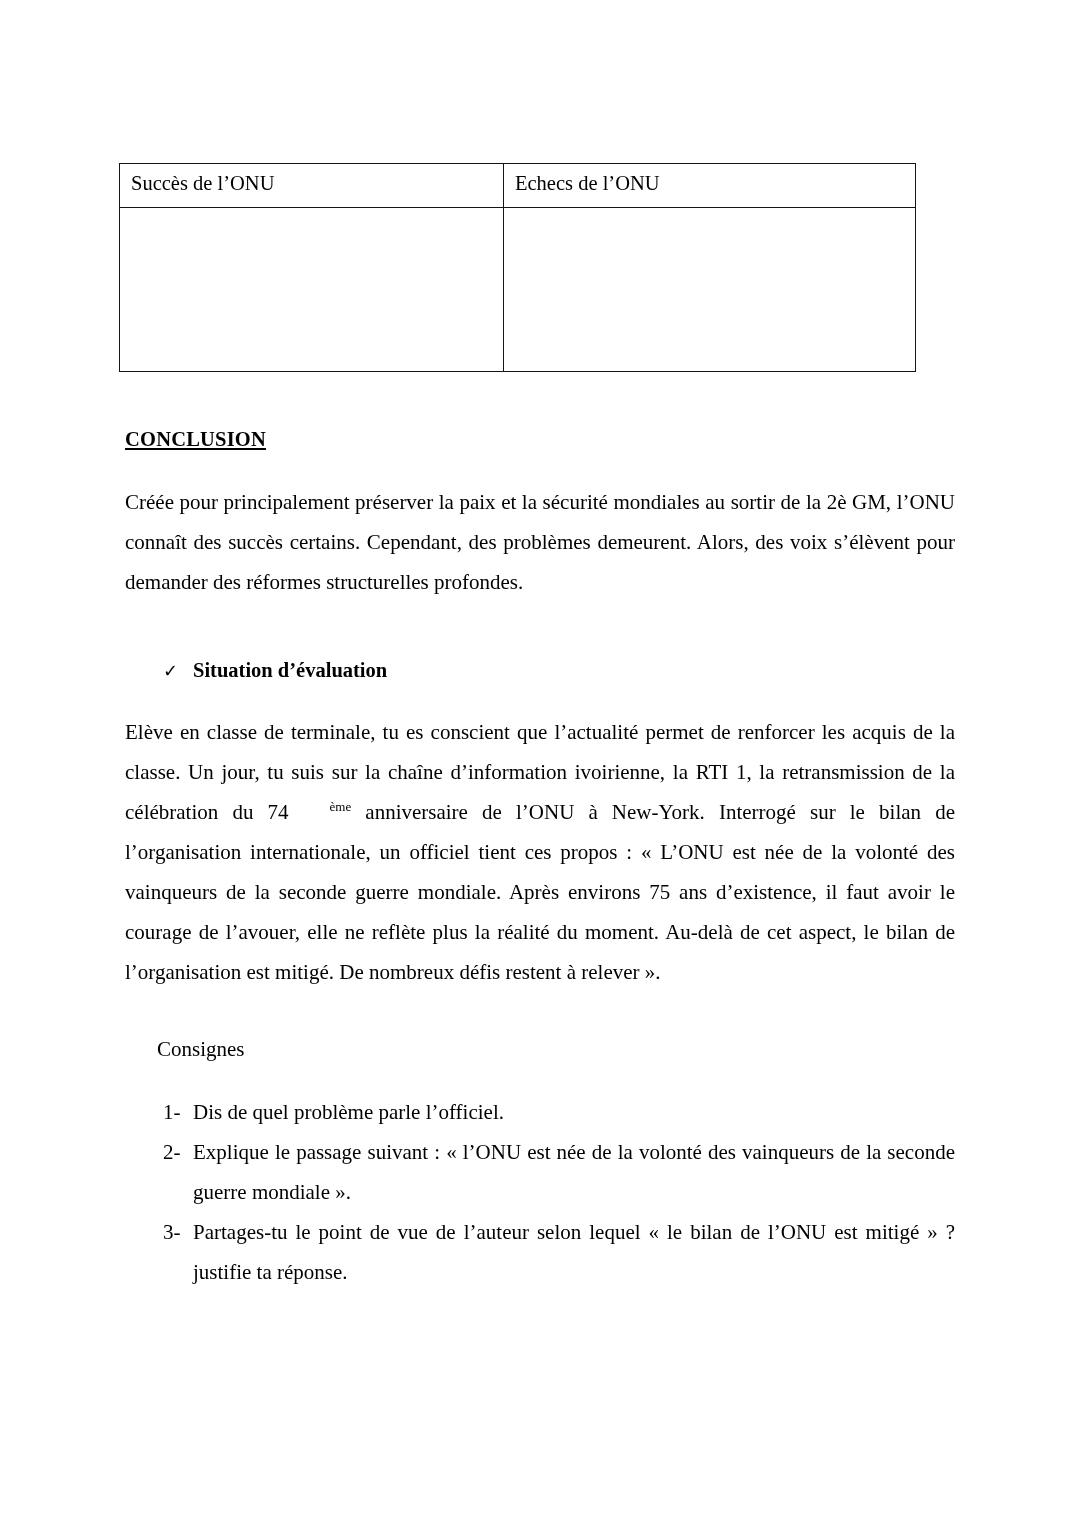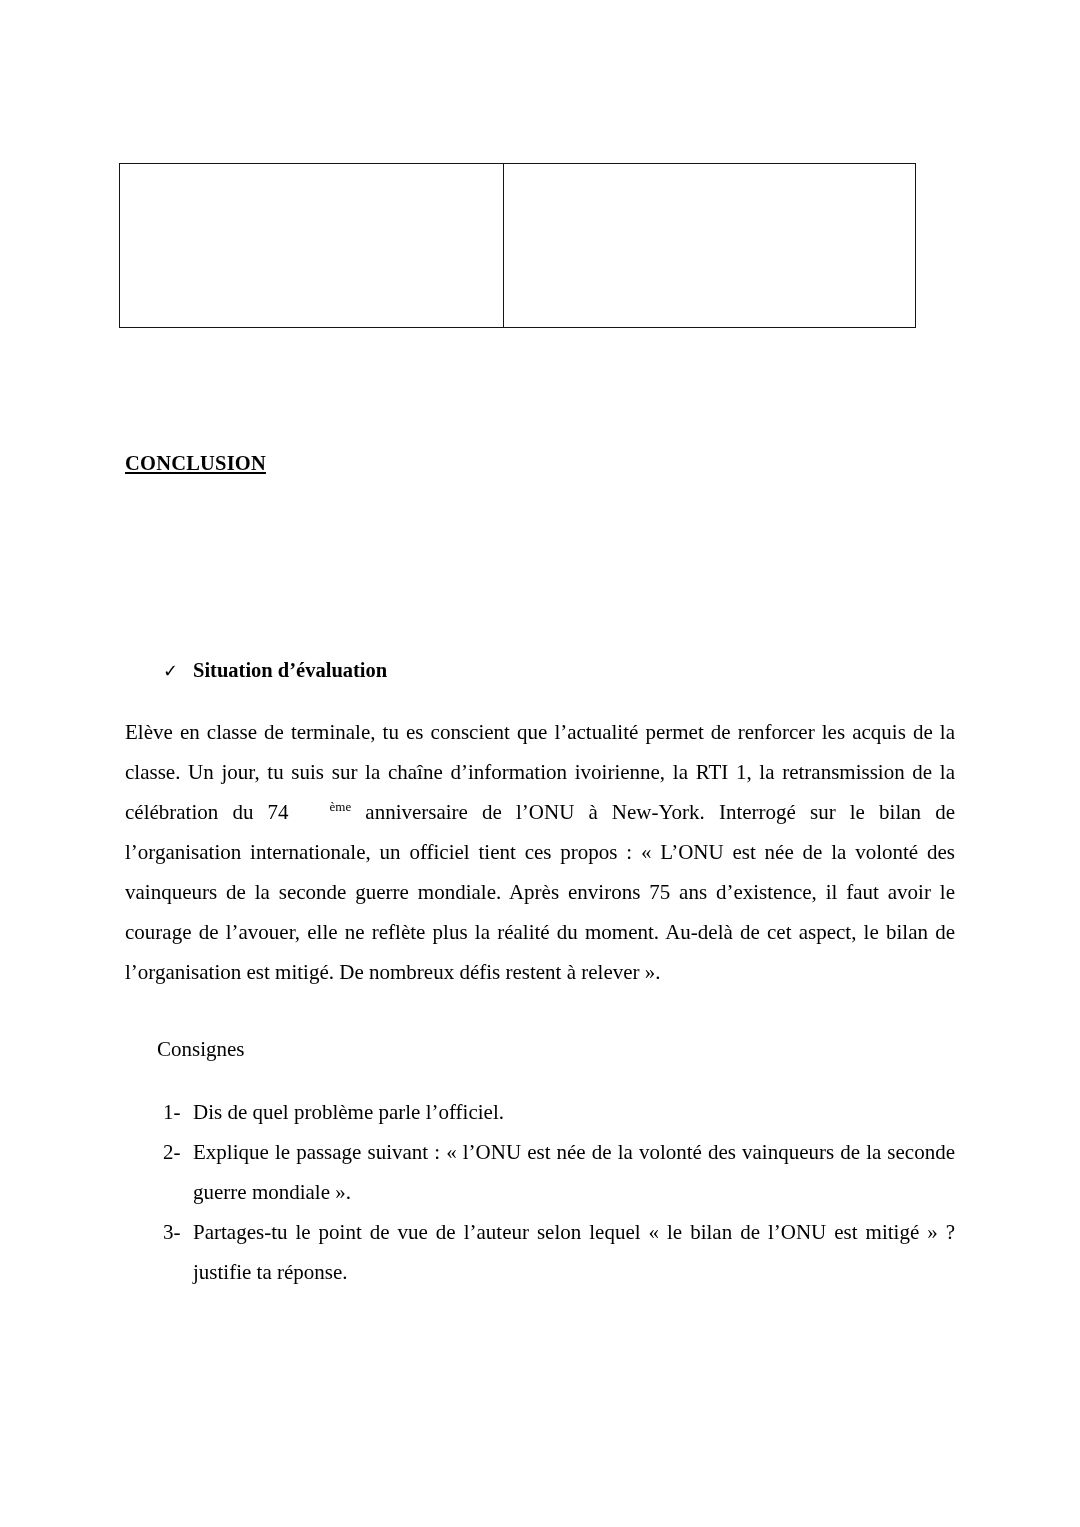--- a/index.html
+++ b/index.html
@@ -38,21 +38,21 @@
   }
   table.onu-table td.col-left  { width: 372px; }
   table.onu-table td.col-right { width: 400px; }
   table.onu-table tr.head-row td { height: 29px; }
   table.onu-table tr.body-row td { height: 149px; }
 
   
   .conclusion-head {
     position: absolute;
     left: 125px;
-    top: 452px;
+    top: 428px;
     font-size: 20.5px;
     font-weight: bold;
     text-decoration: underline;
     letter-spacing: 0.2px;
   }
 
   .para {
     position: absolute;
     left: 125px;
     width: 830px;
@@ -126,30 +126,35 @@
   }
 </style>
 </head>
 <body>
 
 <div class="page">
 
   <div class="tbl-wrap">
     <table class="onu-table">
       <tbody>
+          <tr class="head-row">
+        <td class="col-left">Succès  de l’ONU</td>
+        <td class="col-right">Echecs de l’ONU</td>
+      </tr>
       <tr class="body-row">
         <td class="col-left"></td>
         <td class="col-right"></td>
       </tr>
     </tbody>
       </table>
   </div>
 
   <div class="conclusion-head">CONCLUSION</div>
 
+  <div class="para" id="conclusion-para">Créée pour principalement préserver la paix et la sécurité mondiales au sortir de la 2è GM, l’ONU connaît des succès certains.  Cependant, des problèmes demeurent. Alors, des voix s’élèvent pour demander des réformes structurelles profondes.</div>
 
   <div class="check-item">
     <span class="check-mark">✓</span>
     <span class="check-label">Situation d’évaluation</span>
   </div>
 
   <div class="para" id="evaluation-para">
     <span>Elève en classe de terminale, tu es conscient que l’actualité permet de renforcer les acquis de la classe. Un jour, tu suis sur la chaîne d’information ivoirienne, la RTI 1, la retransmission de la célébration du 74</span><sup>ème</sup><span> anniversaire de l’ONU à New-York. Interrogé sur le bilan de l’organisation internationale, un officiel tient ces propos : « L’ONU est née de la volonté des vainqueurs de la seconde guerre mondiale. Après environs 75 ans d’existence, il faut avoir le courage de l’avouer, elle ne reflète plus la réalité du moment. Au-delà de cet aspect, le bilan de l’organisation est mitigé. De nombreux défis restent à relever ».</span>
   </div>
 

